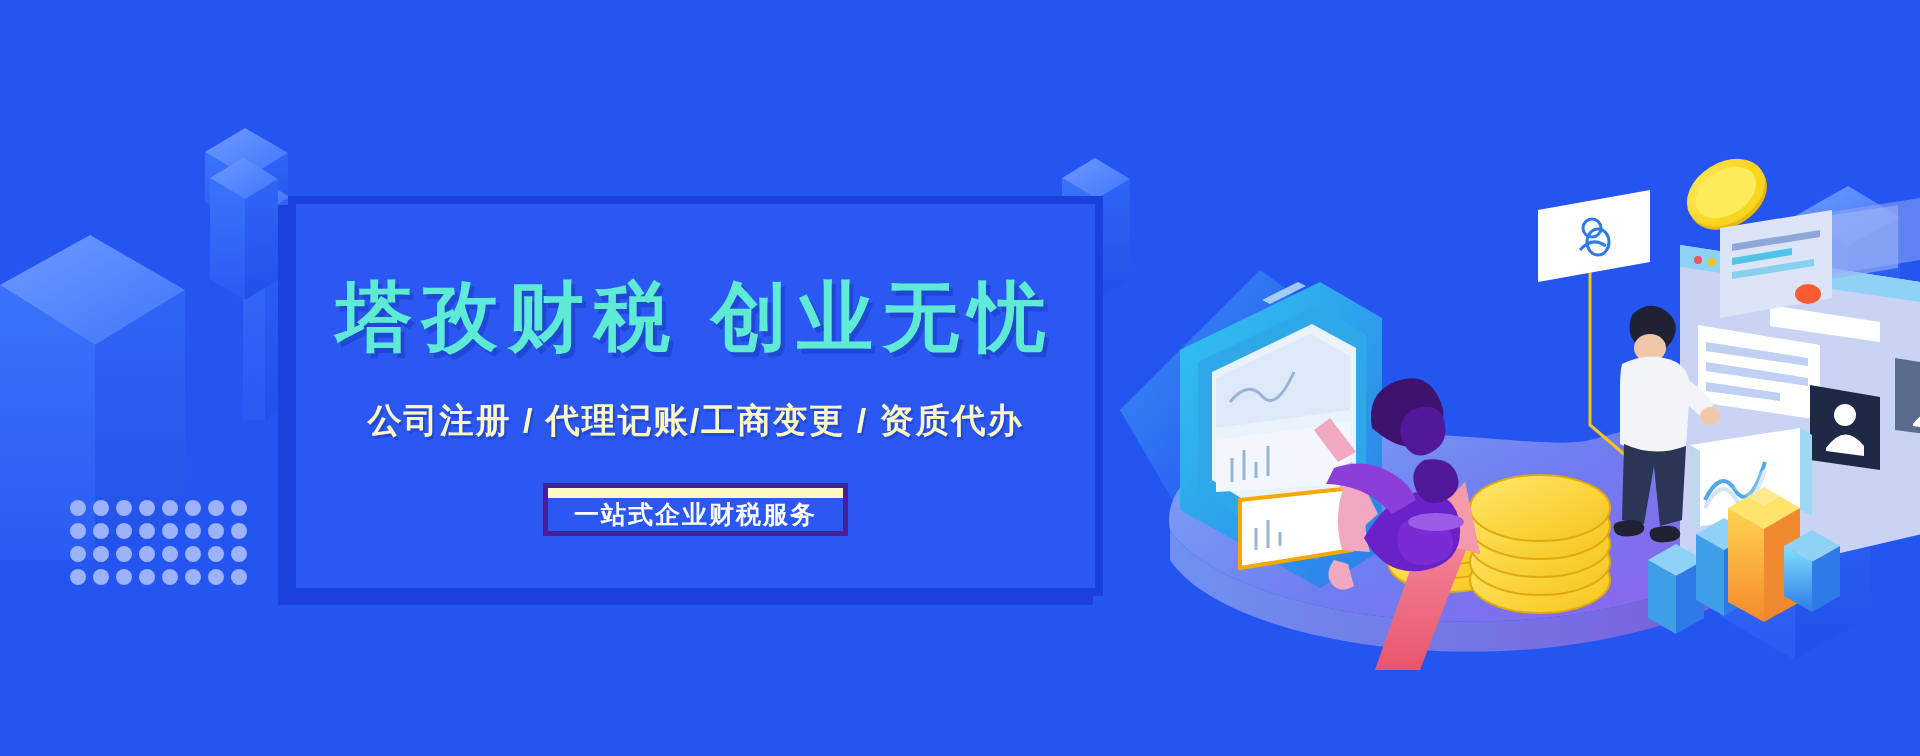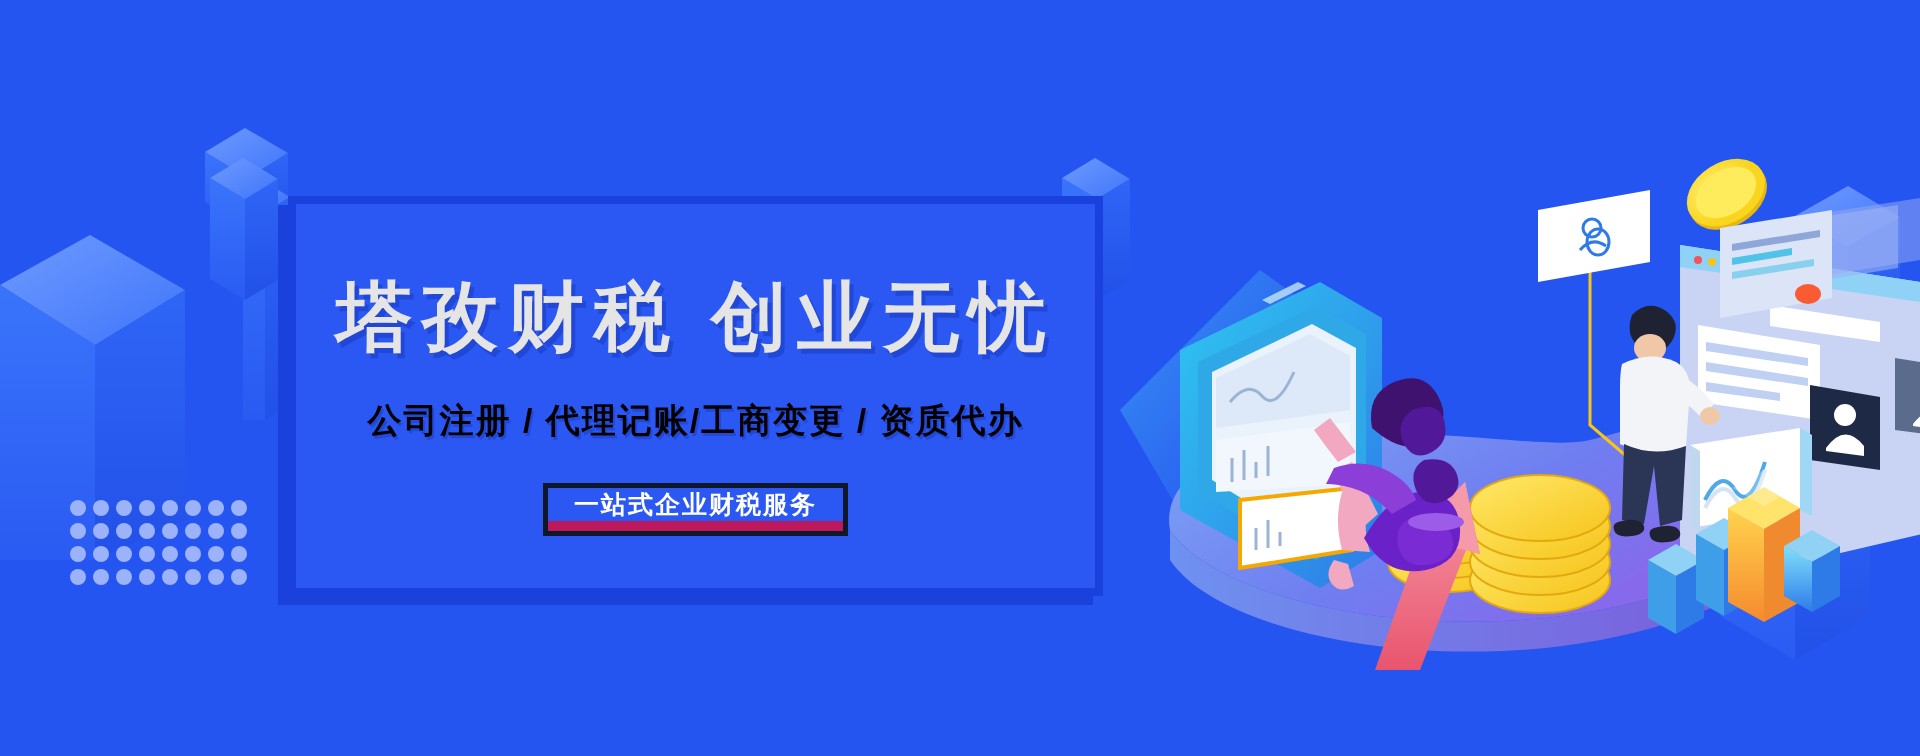--- a/index.html
+++ b/index.html
@@ -35,39 +35,39 @@
     background:#2B58F2;
   }
 
   
   #text-stack {
     position:absolute; left:288px; top:196px; width:815px; height:400px;
     display:flex; flex-direction:column; align-items:center;
     justify-content:center; gap:0;
   }
   #headline {
-    font-size:76px; font-weight:bold; color:#e5e5e5;
+    font-size:76px; font-weight:bold; color:#5eead4;
     letter-spacing:10px; line-height:1;
     text-shadow:4px 5px 0 rgba(20,50,180,.45);
     white-space:nowrap;
     margin-top:22px;
   }
   #subline {
-    font-size:34px; font-weight:bold; color:#000000;
+    font-size:34px; font-weight:bold; color:#fef9c3;
     letter-spacing:2px; line-height:1; white-space:nowrap;
     text-shadow:2px 3px 0 rgba(20,50,180,.40);
     margin-top:48px;
   }
 
   
   #cta-group {
     margin-top:46px;
-    display:flex; align-items:flex-start;
-    border:5px solid #0f172a;
-    background:#be185d;
+    display:flex; align-items:flex-end;
+    border:5px solid #4c1d95;
+    background:#fef9c3;
     height:53px;
   }
   #cta-tagline {
     background:#2B58F2; color:#FFFFFF;
     font-size:25px; font-weight:bold; letter-spacing:2px;
     display:flex; align-items:center; justify-content:center;
     padding:0 26px; white-space:nowrap;
   }
   #cta-button {
     background:#F5A800; color:#141414;

